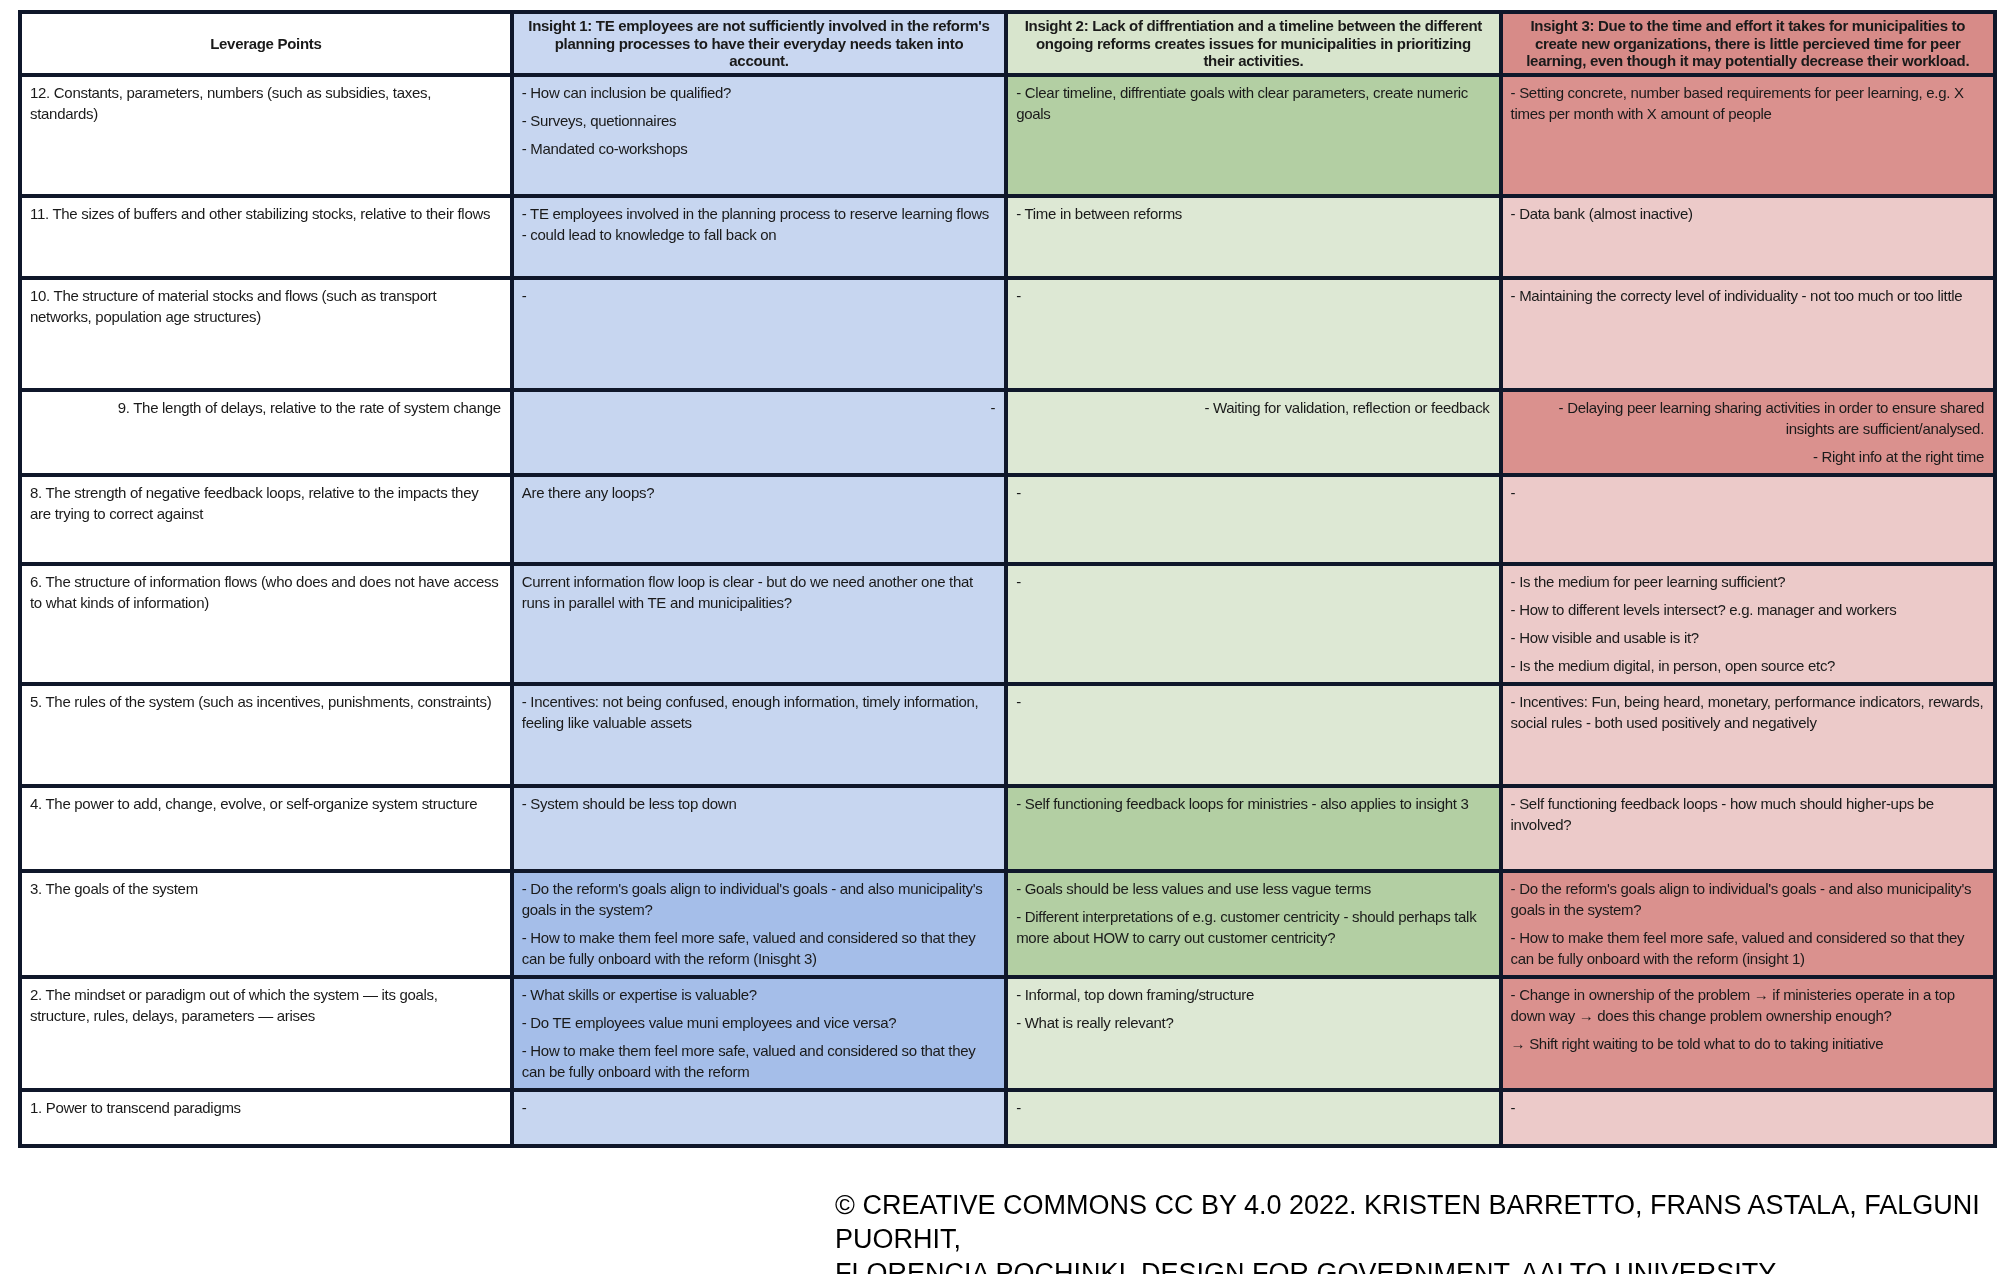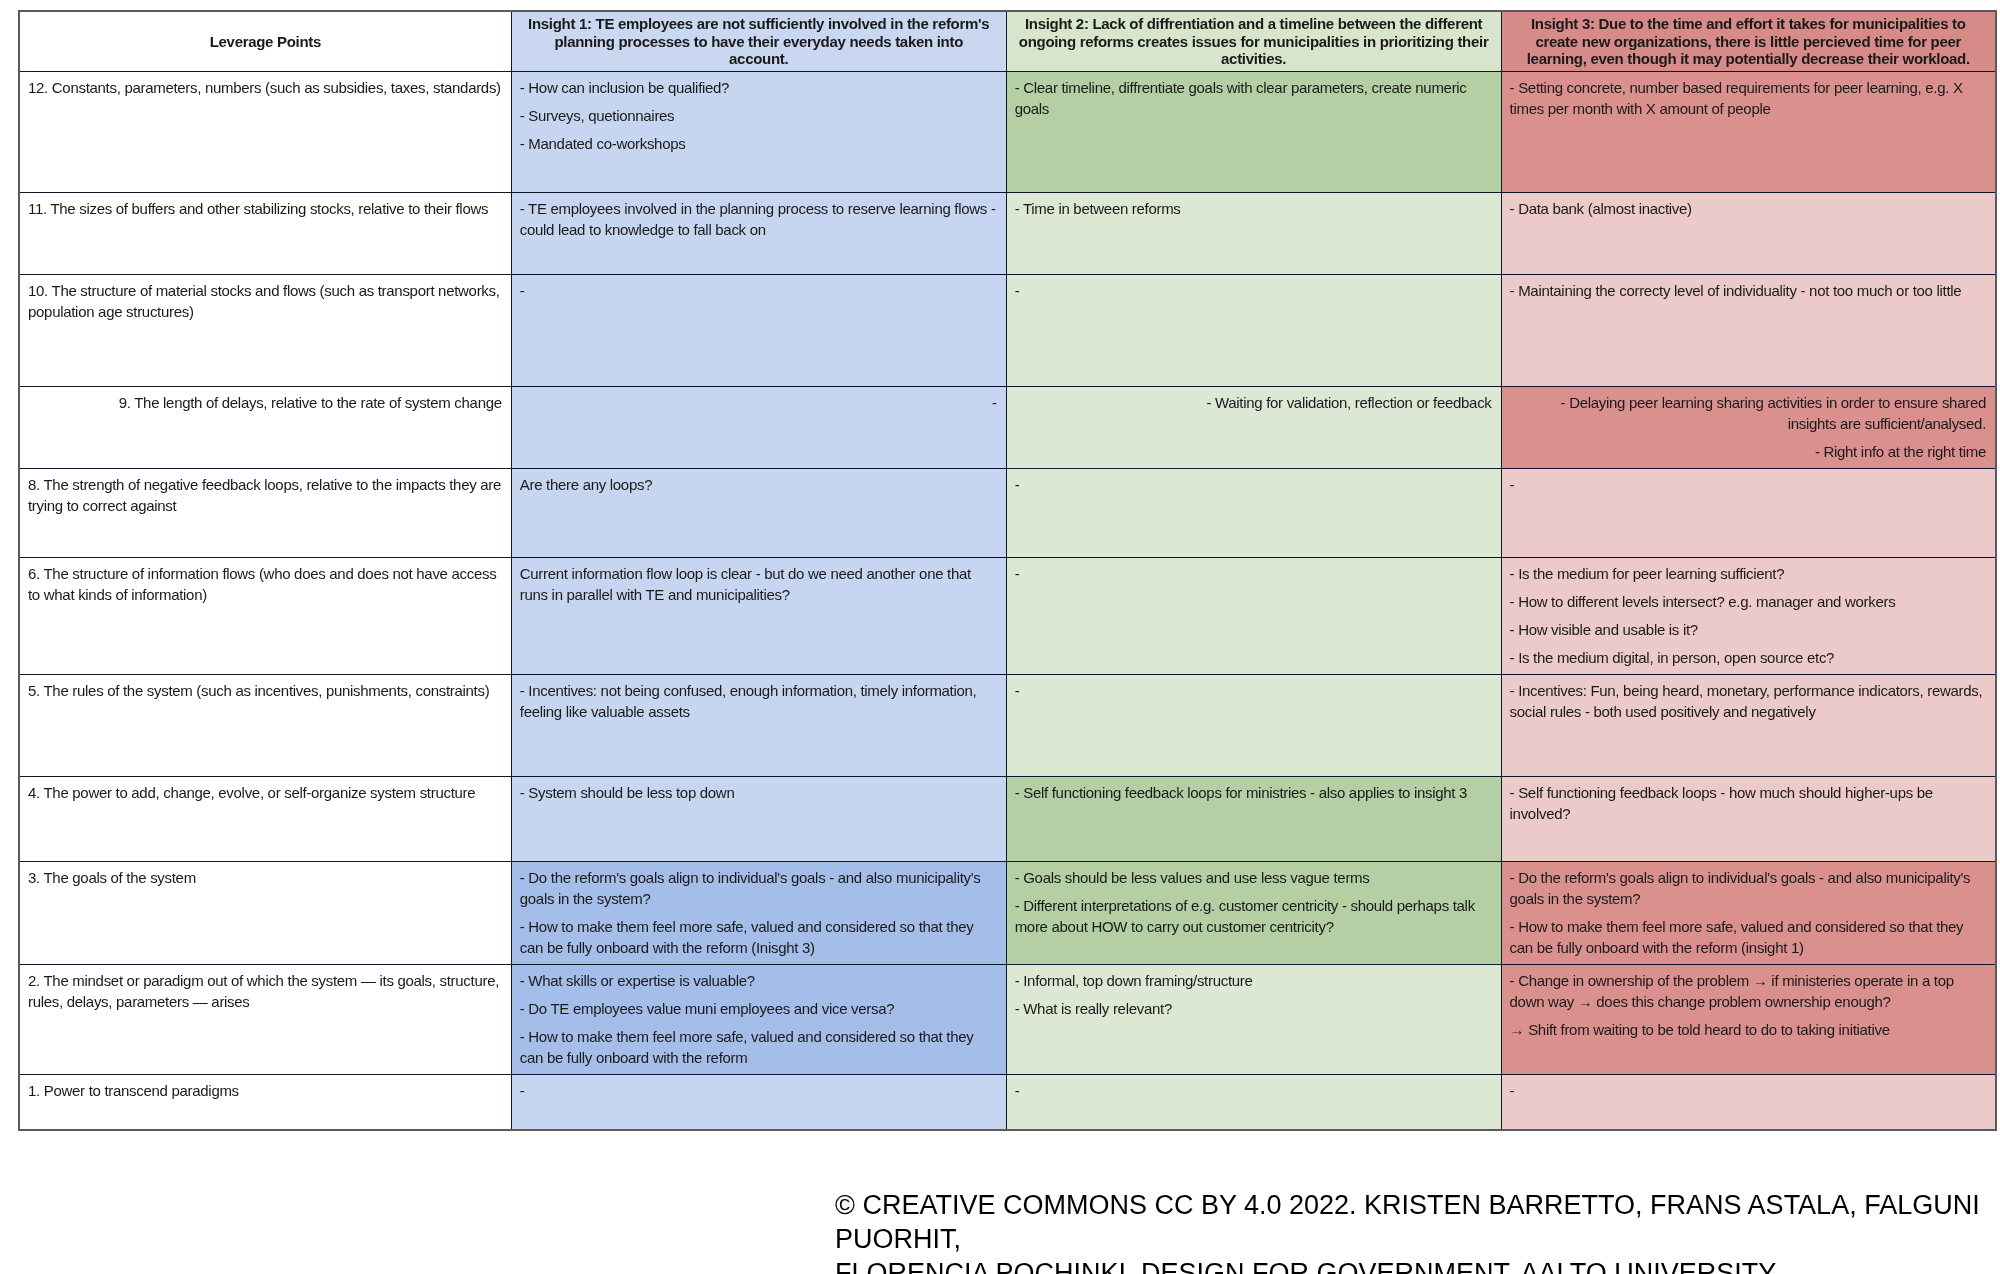--- a/index.html
+++ b/index.html
@@ -15,21 +15,21 @@
     font-family:"Liberation Sans",sans-serif;color:#1a1a1a;
   }
   table.lev-table{
     position:absolute;left:18px;top:10px;width:1979px;
     border-collapse:collapse;table-layout:fixed;
     border:2px solid #5a5a5a;
   }
   col.lev-col{width:24.9%;}
   col.ins-col{width:25.033%;}
   td,th{
-    border:1px solid #0f172a;
+    border:4px solid #0f172a;
     vertical-align:top;
     padding:5px 9px 6px 8px;
     font-size:15px;line-height:21px;letter-spacing:-0.3px;
     overflow:hidden;
   }
   thead tr{height:52px;}
   thead th{
     vertical-align:middle;text-align:center;font-weight:bold;
     font-size:15px;line-height:17.5px;padding:3px 12px;
   }
@@ -194,21 +194,21 @@
           <div class="para">- What skills or expertise is valuable?</div>
           <div class="para">- Do TE employees value muni employees and vice versa?</div>
           <div class="para">- How to make them feel more safe, valued and considered so that they can be fully onboard with the reform</div>
         </td>
         <td class="c2-light">
           <div class="para">- Informal, top down framing/structure</div>
           <div class="para">- What is really relevant?</div>
         </td>
         <td class="c3-dark">
           <div class="para">- Change in ownership of the problem → if ministeries operate in a top down way → does this change problem ownership enough?</div>
-          <div class="para">→ Shift from waiting to be told heard to do to taking initiative</div>
+          <div class="para">→ Shift right waiting to be told what to do to taking initiative</div>
         </td>
       </tr>
       <tr style="height: 56px;">
         <td class="lev">1. Power to transcend paradigms</td>
         <td class="c1-light">
           <div class="para">-</div>
         </td>
         <td class="c2-light">
           <div class="para">-</div>
         </td>

